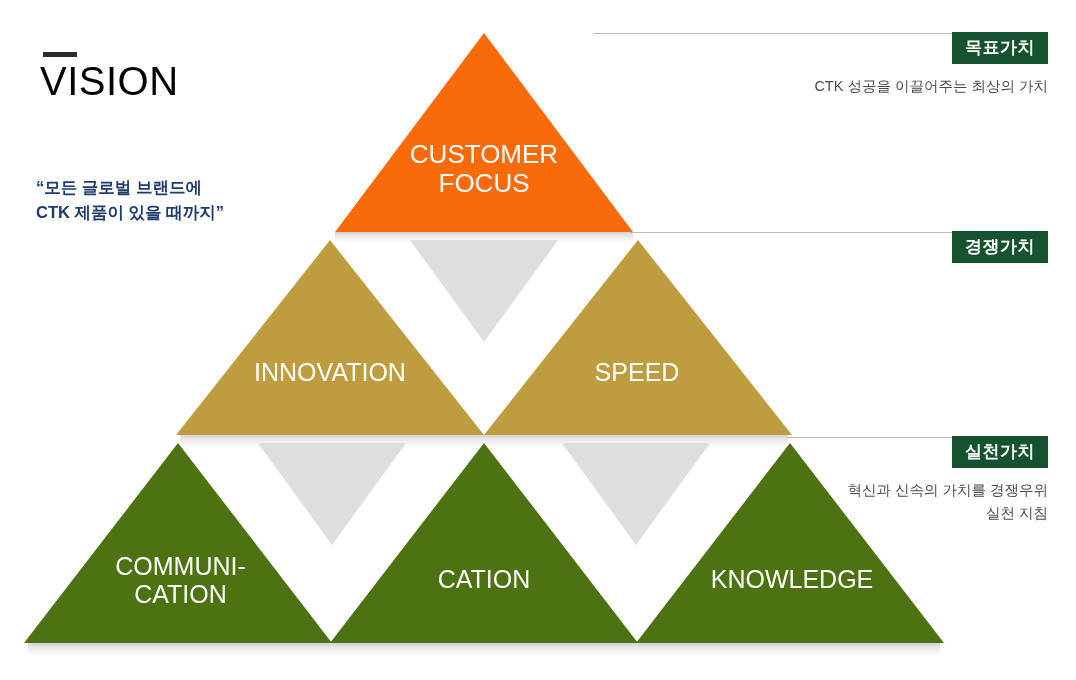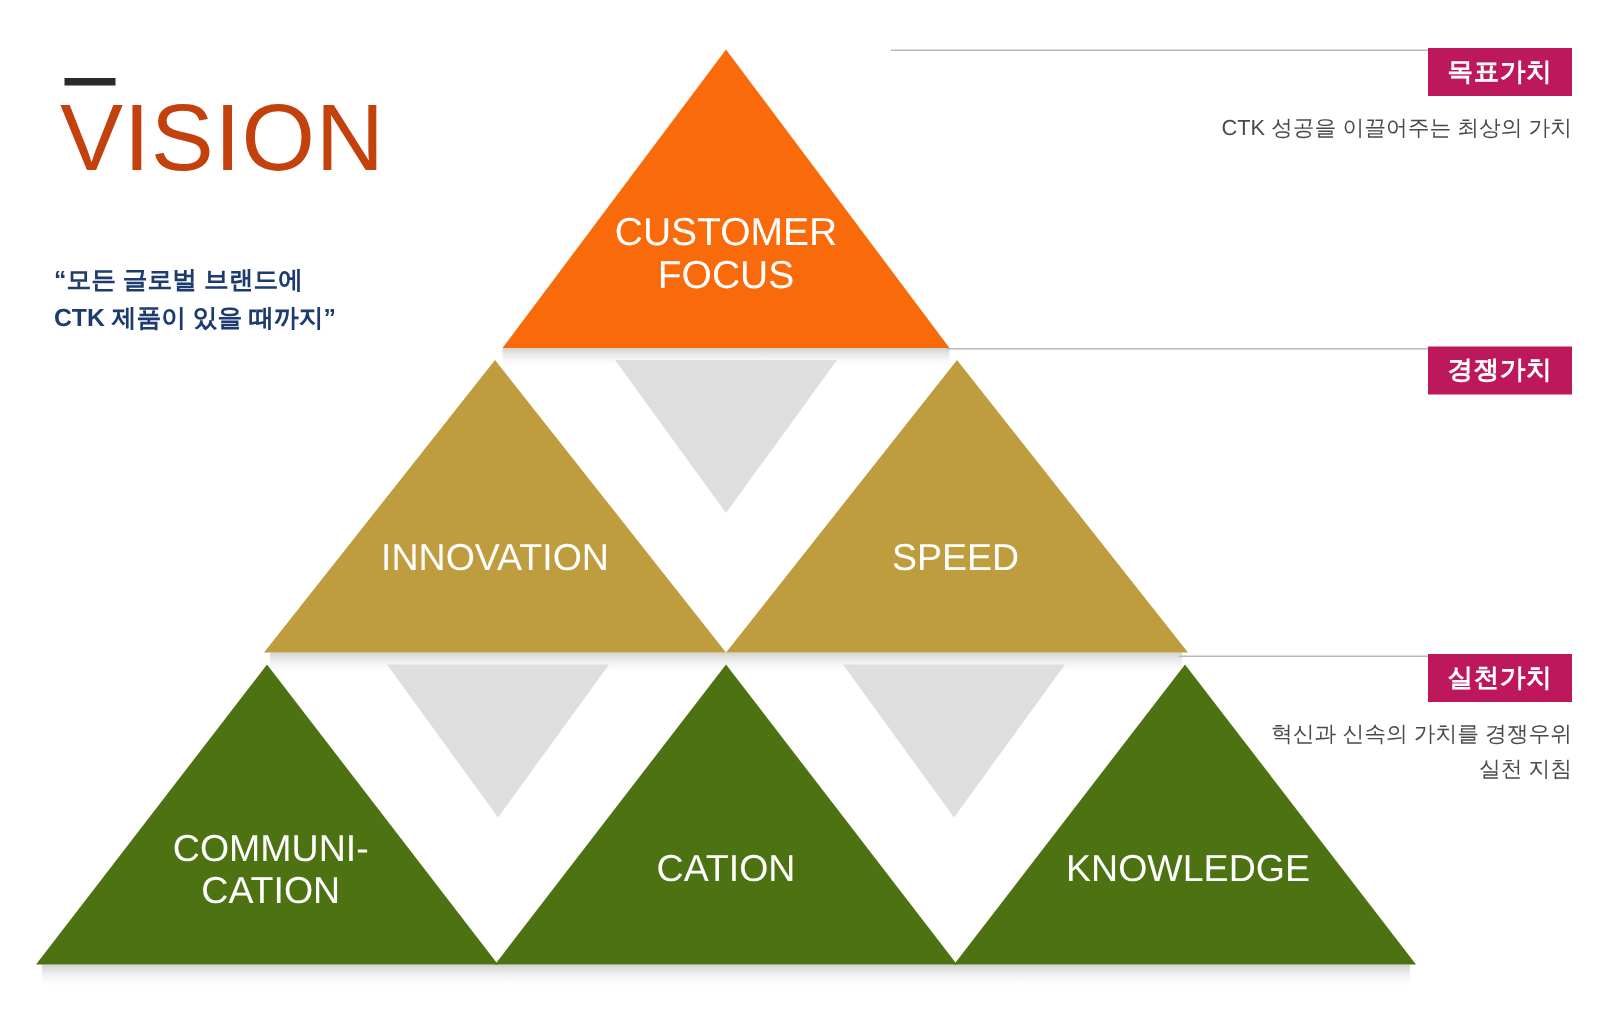--- a/index.html
+++ b/index.html
@@ -26,24 +26,24 @@
     width: 300px;
   }
   .vision-bar {
     width: 34px;
     height: 5px;
     background: #2b2b2b;
     margin-left: 3px;
     margin-bottom: 4px;
   }
   .vision-word {
-    font-size: 63px;
+    font-size: 40px;
     letter-spacing: 0.5px;
     font-weight: 400;
-    color: #c2410c;
+    color: #000000;
     line-height: 1.0;
     font-family: "Liberation Sans", "DejaVu Sans", sans-serif;
   }
   .vision-quote {
     position: absolute;
     left: 36px;
     top: 175px;
     width: 310px;
     color: #1d3b6e;
     font-size: 16.5px;
@@ -81,21 +81,21 @@
     text-align: right;
   }
   .annot-rule {
     position: absolute;
     height: 1px;
     background: #b9b9b9;
     right: 28px;
   }
   .badge {
     display: inline-block;
-    background: #be185d;
+    background: #14532d;
     color: #ffffff;
     font-size: 17px;
     font-weight: bold;
     padding: 4px 13px 5px 13px;
     letter-spacing: 0.5px;
   }
   .annot-desc {
     margin-top: 11px;
     color: #4a4a4a;
     font-size: 14.5px;

